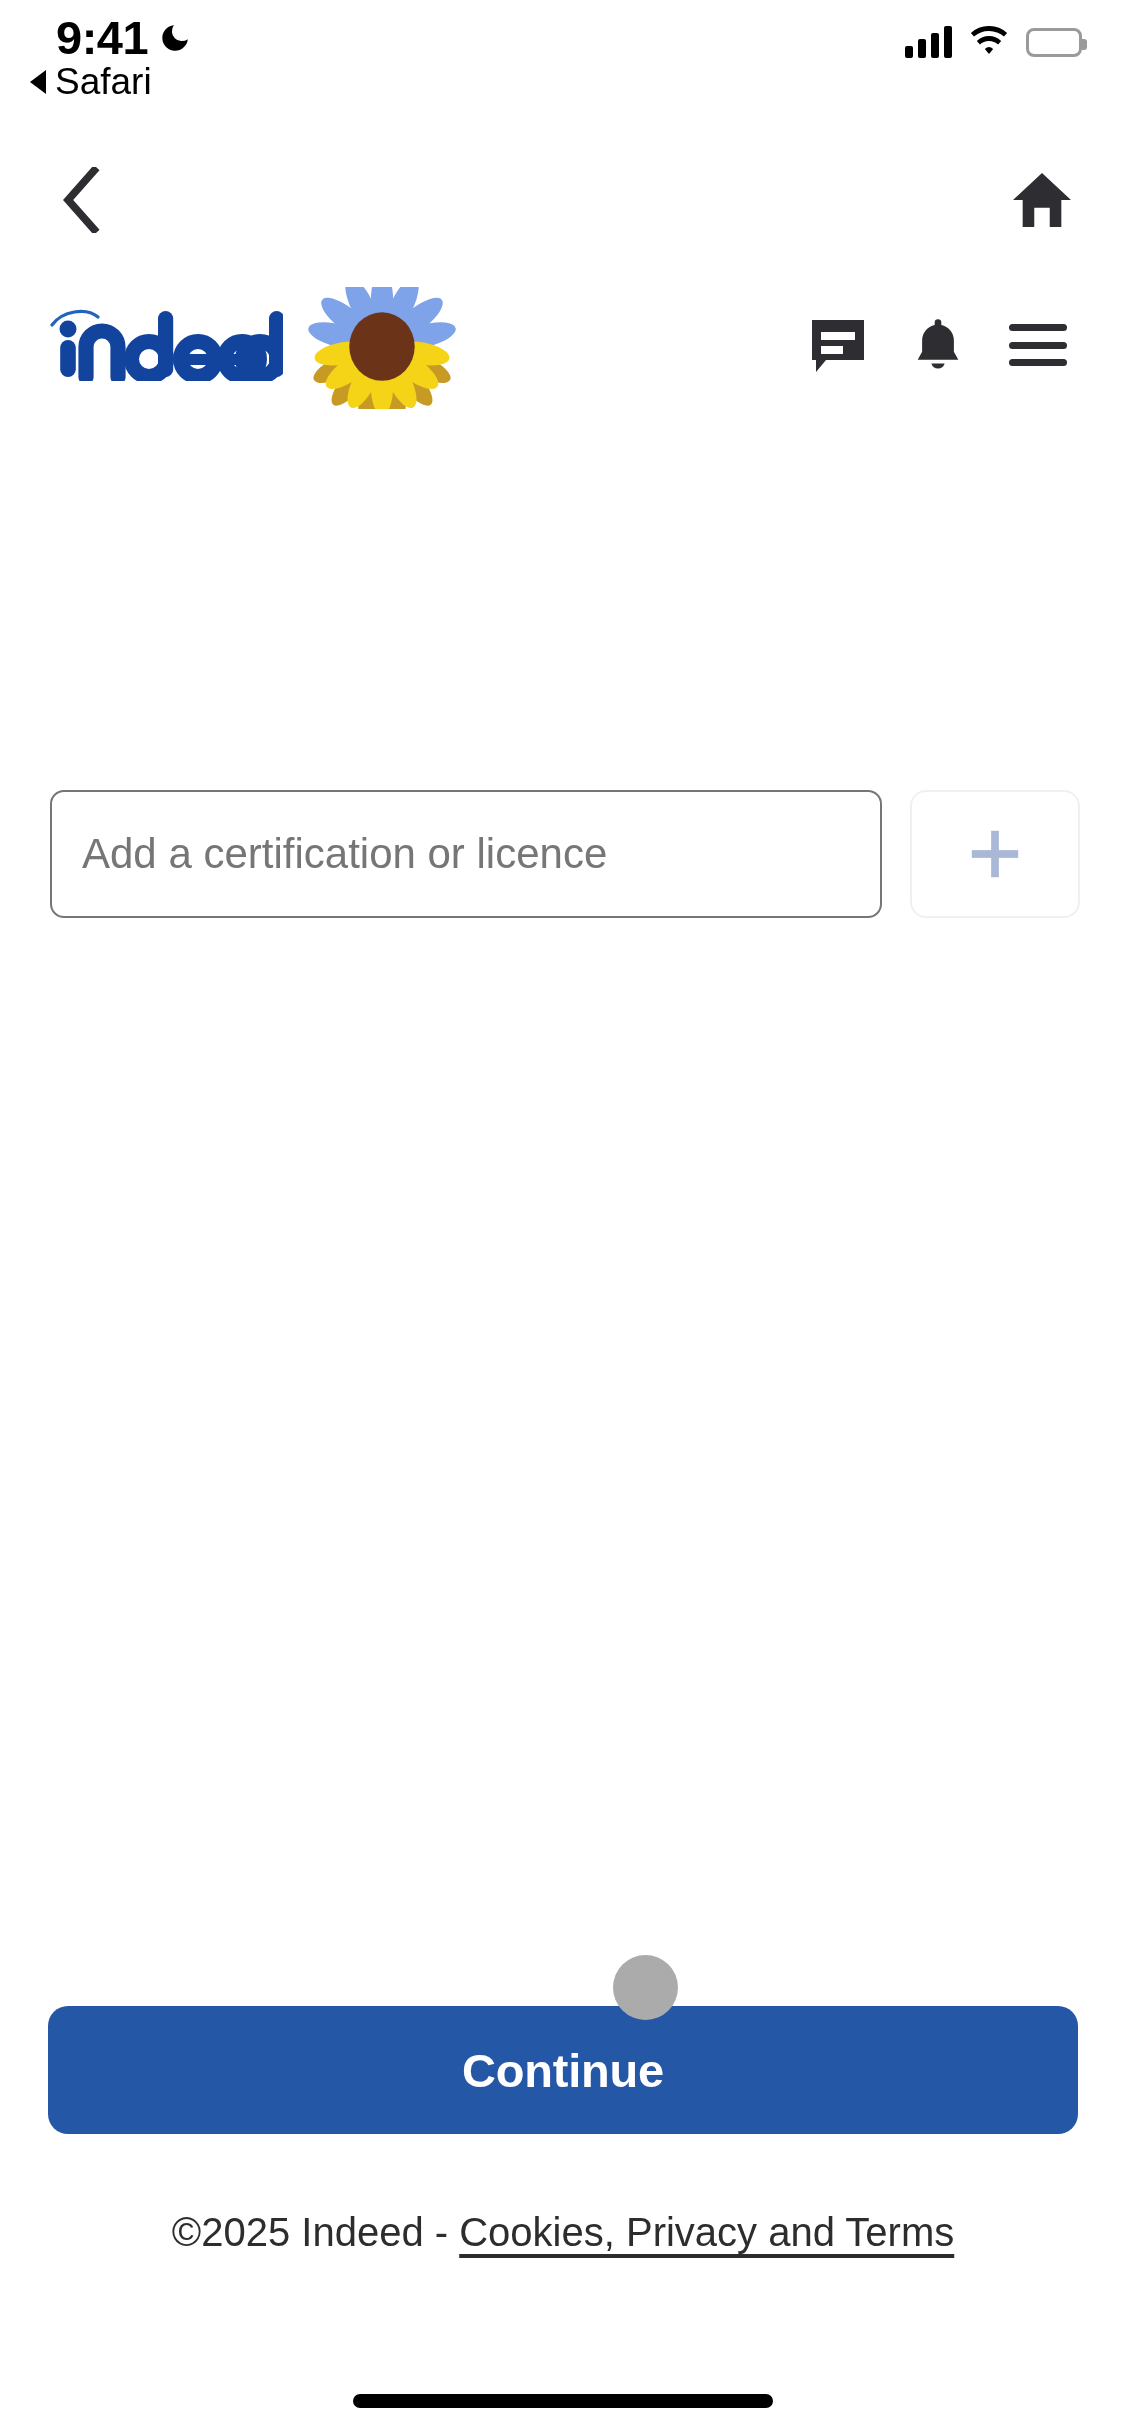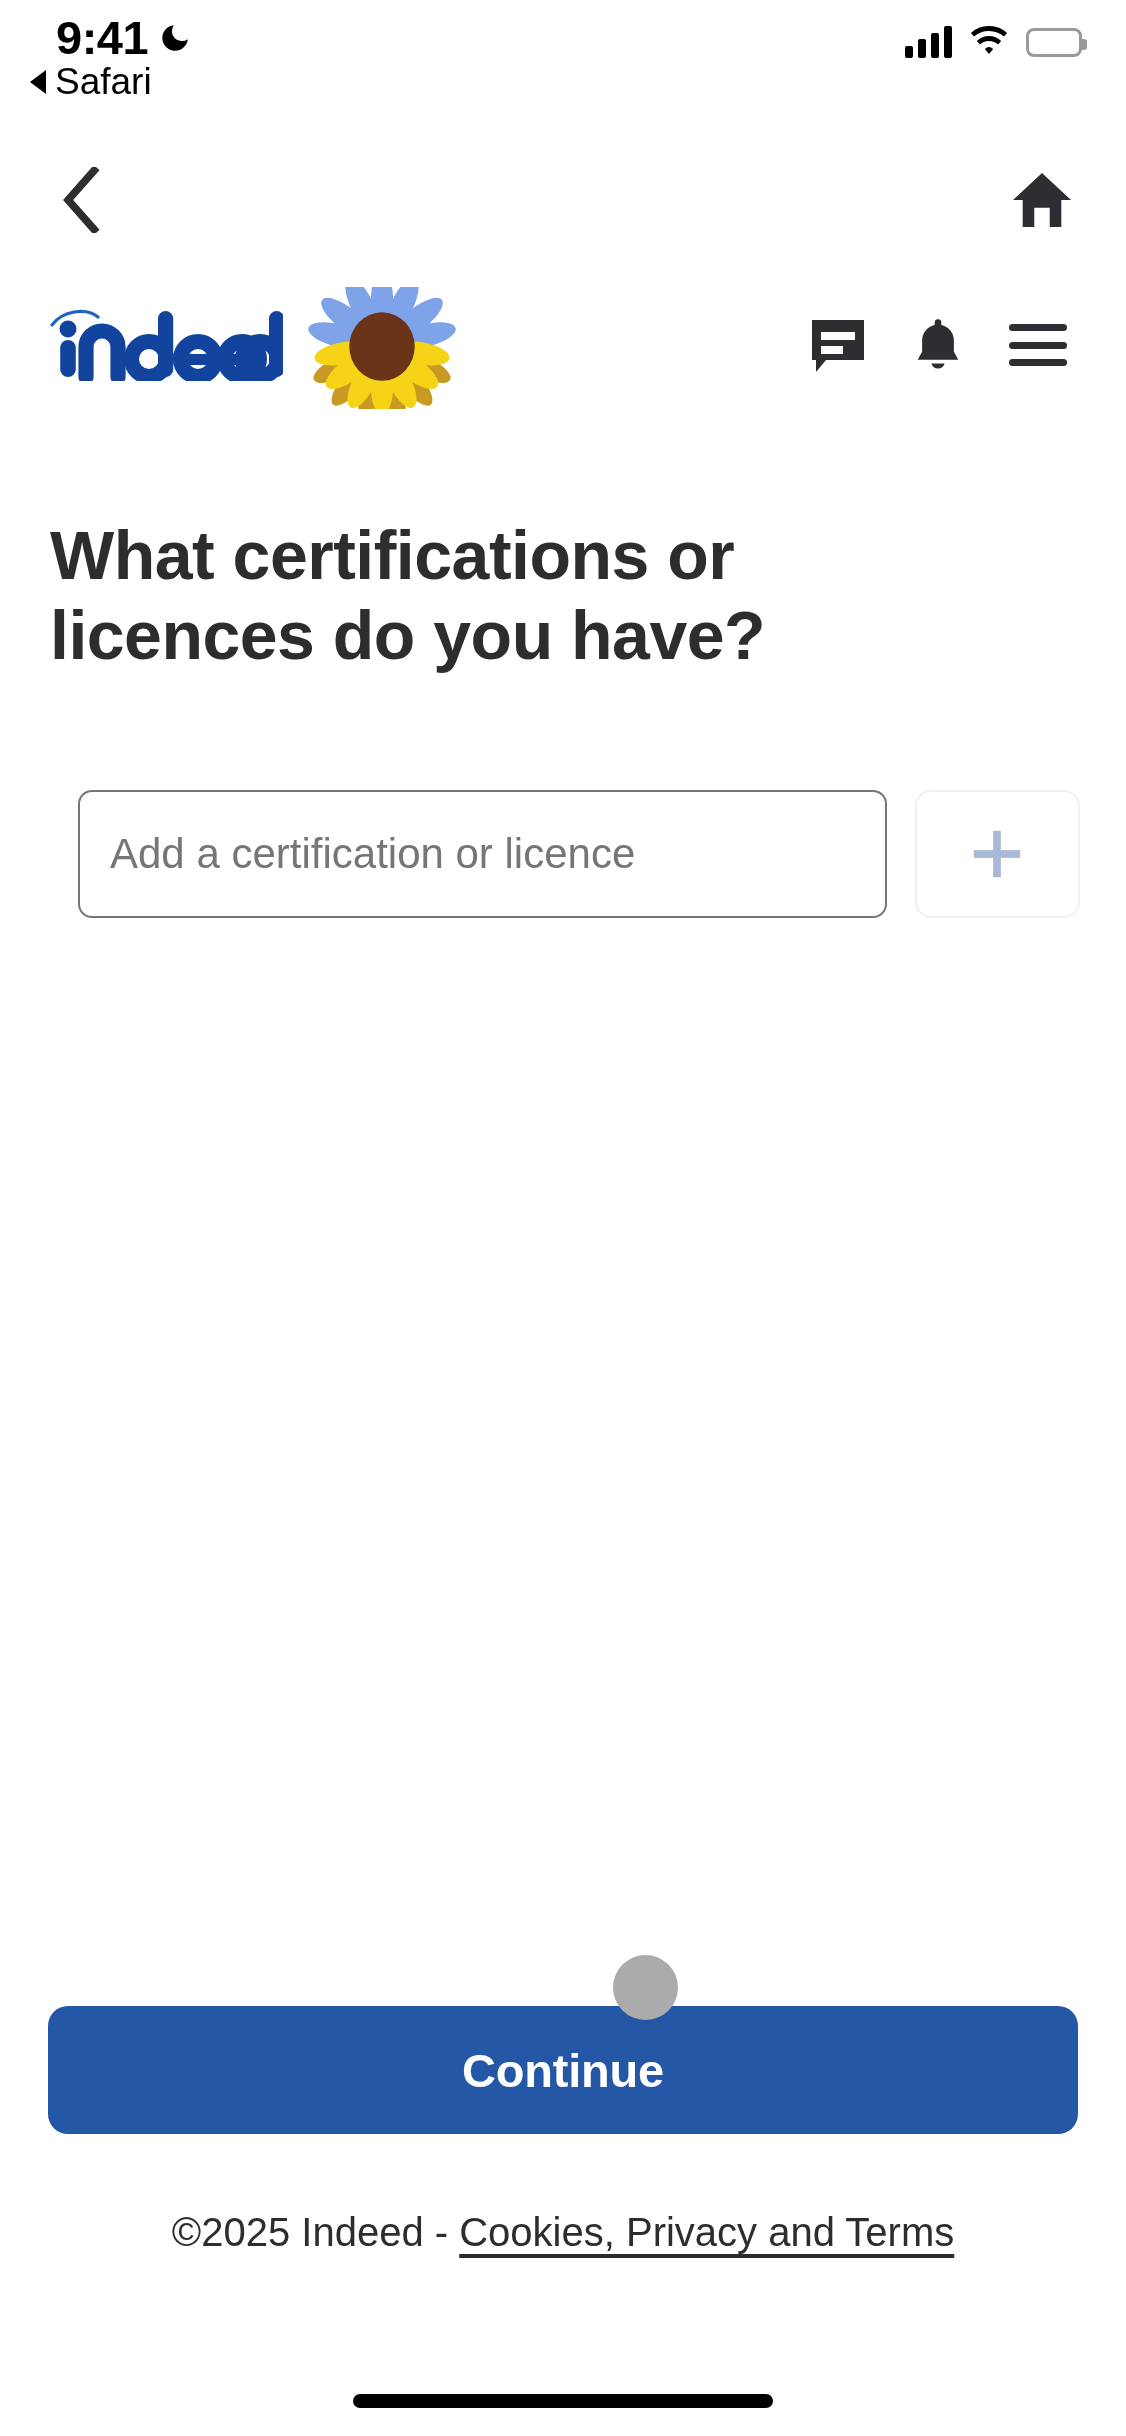--- a/index.html
+++ b/index.html
@@ -183,21 +183,20 @@
     width: 832px;
     height: 128px;
     border: 2px solid #767676;
     border-radius: 14px;
     padding: 4px 30px;
     font-size: 42px;
     font-family: "Liberation Sans", sans-serif;
     color: #2d2d2d;
     background: #fff;
     outline: none;
-    margin-left: 28px;
   }
   .cert-input::placeholder { color: #767676; }
   .add-btn {
     width: 170px;
     height: 128px;
     border: 2px solid #f0f0f2;
     border-radius: 16px;
     background: #fff;
     display: flex;
     align-items: center;
@@ -373,21 +372,20 @@
       <div class="hdr-btn">
         <span class="burger">
           <span></span>
             <span></span>
             <span></span>
         </span>
       </div>
     </div>
   </div>
 
-  <h1 class="page-title">What certifications or licences do you have?</h1>
 
   <div class="input-row">
     <input class="cert-input" type="text" placeholder="Add a certification or licence" style="">
     <div class="add-btn">
       <svg class="plus-glyph" viewBox="0 0 30 30">
         <rect x="13" y="3" width="4" height="24" fill="#aab8d8"></rect>
         <rect x="3" y="13" width="24" height="4" fill="#aab8d8"></rect>
       </svg>
     </div>
   </div>

